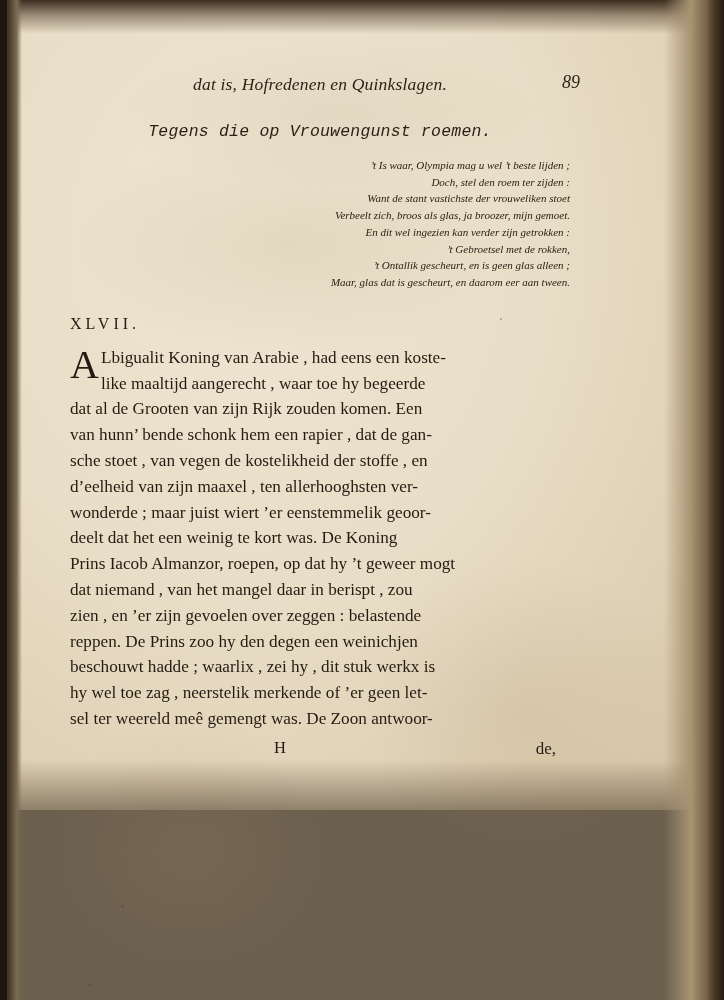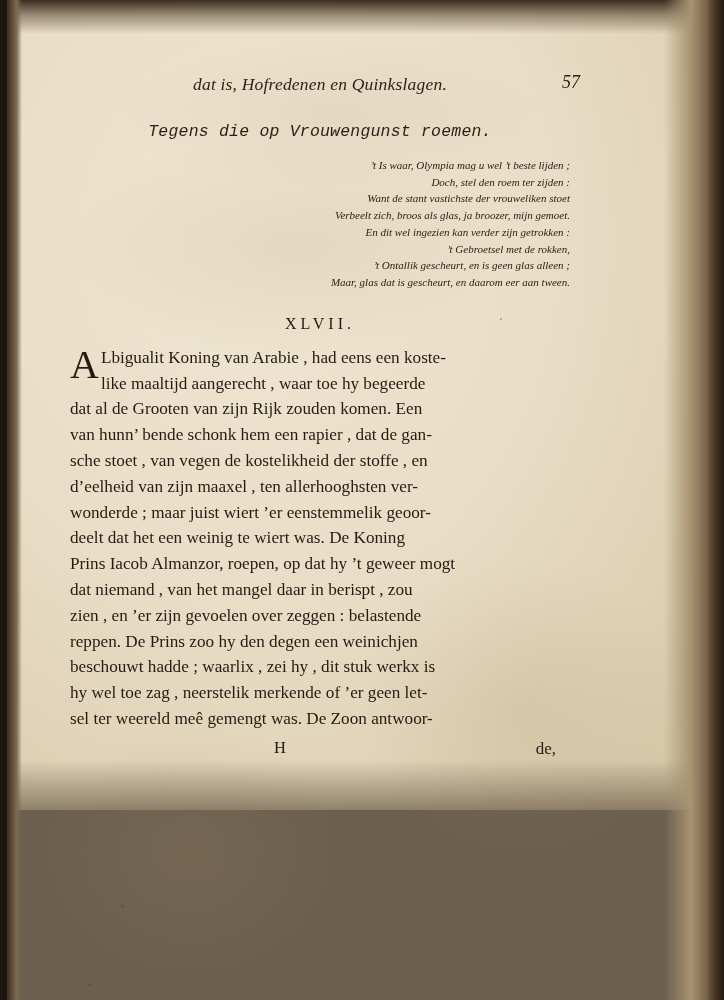--- a/index.html
+++ b/index.html
@@ -132,21 +132,21 @@
     font-size: 11px;
     line-height: 1.52;
     color: #2c2116;
   }
   .verse .vline {
     white-space: nowrap;
     font-style: italic;
   }
 
   .chapter-num {
-    text-align: center;
+    text-align: left;
     margin-top: 24px;
     font-size: 16px;
     letter-spacing: 4px;
     color: #241a12;
   }
 
   .body {
     margin-top: 12px;
     font-size: 17.2px;
     line-height: 1.50;
@@ -202,21 +202,21 @@
 
   <div class="speck s1"></div>
   <div class="speck s2"></div>
   <div class="speck s3"></div>
   <div class="speck s4"></div>
 
   <div class="content">
 
     <div class="running-head">
       <span class="rh-text">dat is, Hofredenen en Quinkslagen.</span>
-      <span class="folio">57</span>
+      <span class="folio">89</span>
     </div>
 
     <div class="section-title">Tegens die op Vrouwengunst roemen.</div>
 
     <div class="verse">
       <span class="vline">’t Is waar, Olympia mag u wel ’t beste lijden ;</span><br>
       <span class="vline">Doch, stel den roem ter zijden :</span><br>
       <span class="vline">Want de stant vastichste der vrouweliken stoet</span><br>
       <span class="vline">Verbeelt zich, broos als glas, ja broozer, mijn gemoet.</span><br>
       <span class="vline">En dit wel ingezien kan verder zijn getrokken :</span><br>
@@ -231,21 +231,21 @@
       <div class="dropcap-wrap">
         <span class="dropcap">A</span>
         <span class="ln">Lbigualit Koning van Arabie , had eens een koste-</span>
         <span class="ln">like maaltijd aangerecht , waar toe hy begeerde</span>
       </div>
       <span class="ln">dat al de Grooten van zijn Rijk zouden komen.  Een</span>
       <span class="ln">van hunn’ bende schonk hem een rapier , dat de gan-</span>
       <span class="ln">sche stoet , van vegen de kostelikheid der stoffe , en</span>
       <span class="ln">d’eelheid van zijn maaxel , ten allerhooghsten ver-</span>
       <span class="ln">wonderde ; maar juist wiert ’er eenstemmelik geoor-</span>
-      <span class="ln">deelt dat het een weinig te wiert was.  De Koning</span>
+      <span class="ln">deelt dat het een weinig te kort was.  De Koning</span>
       <span class="ln">Prins Iacob Almanzor, roepen, op dat hy ’t geweer mogt</span>
       <span class="ln">dat niemand , van het mangel daar in berispt , zou</span>
       <span class="ln">zien , en ’er zijn gevoelen over zeggen : belastende</span>
       <span class="ln">reppen.  De Prins zoo hy den degen een weinichjen</span>
       <span class="ln">beschouwt hadde ; waarlix , zei hy , dit stuk werkx is</span>
       <span class="ln">hy wel toe zag , neerstelik merkende of ’er geen let-</span>
       <span class="ln">sel ter weereld meê gemengt was. De Zoon antwoor-</span>
 
       <div class="footline">
         <span class="signature">H</span>

